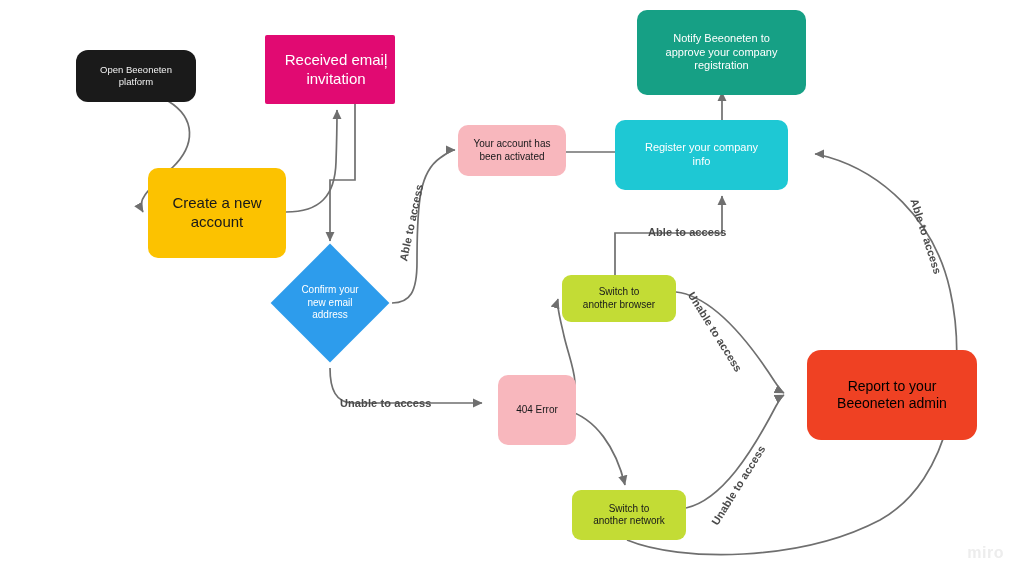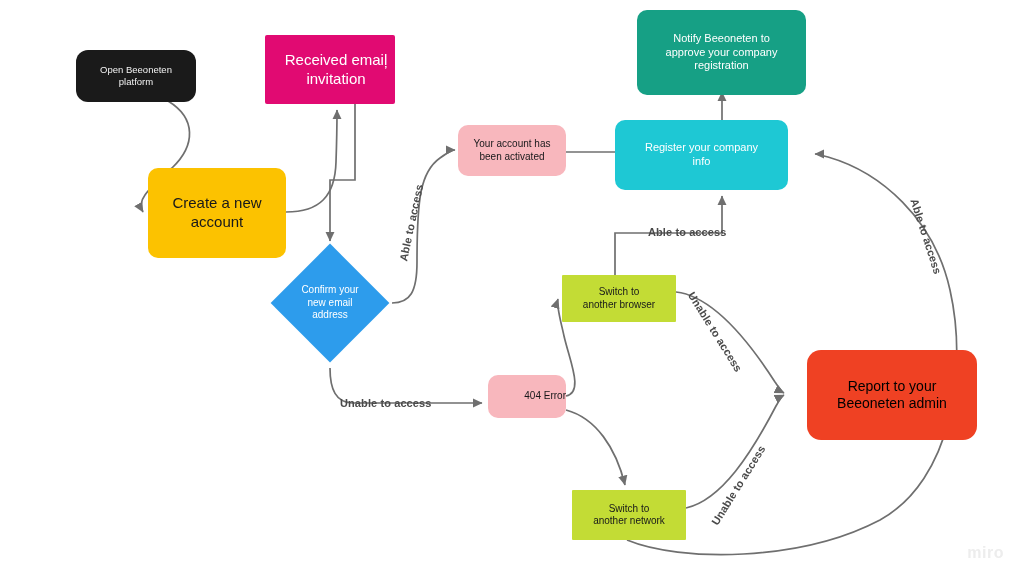--- a/index.html
+++ b/index.html
@@ -89,21 +89,21 @@
   }
   .n-teal {
     background: #1ec8d4;
     color: #ffffff;
     border-radius: 10px;
     font-size: 11px;
   }
   .n-lime {
     background: #c3dc35;
     color: #17181a;
-    border-radius: 1px;
+    border-radius: 9px;
     font-size: 10px;
     justify-content: center;
   }
   .n-red {
     background: #ef4123;
     color: #000000;
     border-radius: 14px;
     font-size: 14px;
     margin-left: 21px;
   }
@@ -206,21 +206,21 @@
     <span>Notify Beeoneten to
 approve your company
 registration</span>
   </div>
 
   <div class="node n-teal" style="left:615px; top:120px; width:173px; height:70px;">
     <span>Register your company
 info</span>
   </div>
 
-  <div class="node n-pink" style="left:488px; top:375px; width:78px; height:43px;justify-content:flex-end;">
+  <div class="node n-pink" style="left:498px; top:375px; width:78px; height:70px;">
     <span>404 Error</span>
   </div>
 
   <div class="node n-lime" style="left:562px; top:275px; width:114px; height:47px;">
     <span>Switch to
 another browser</span>
   </div>
 
   <div class="node n-lime" style="left:572px; top:490px; width:114px; height:50px;">
     <span>Switch to

